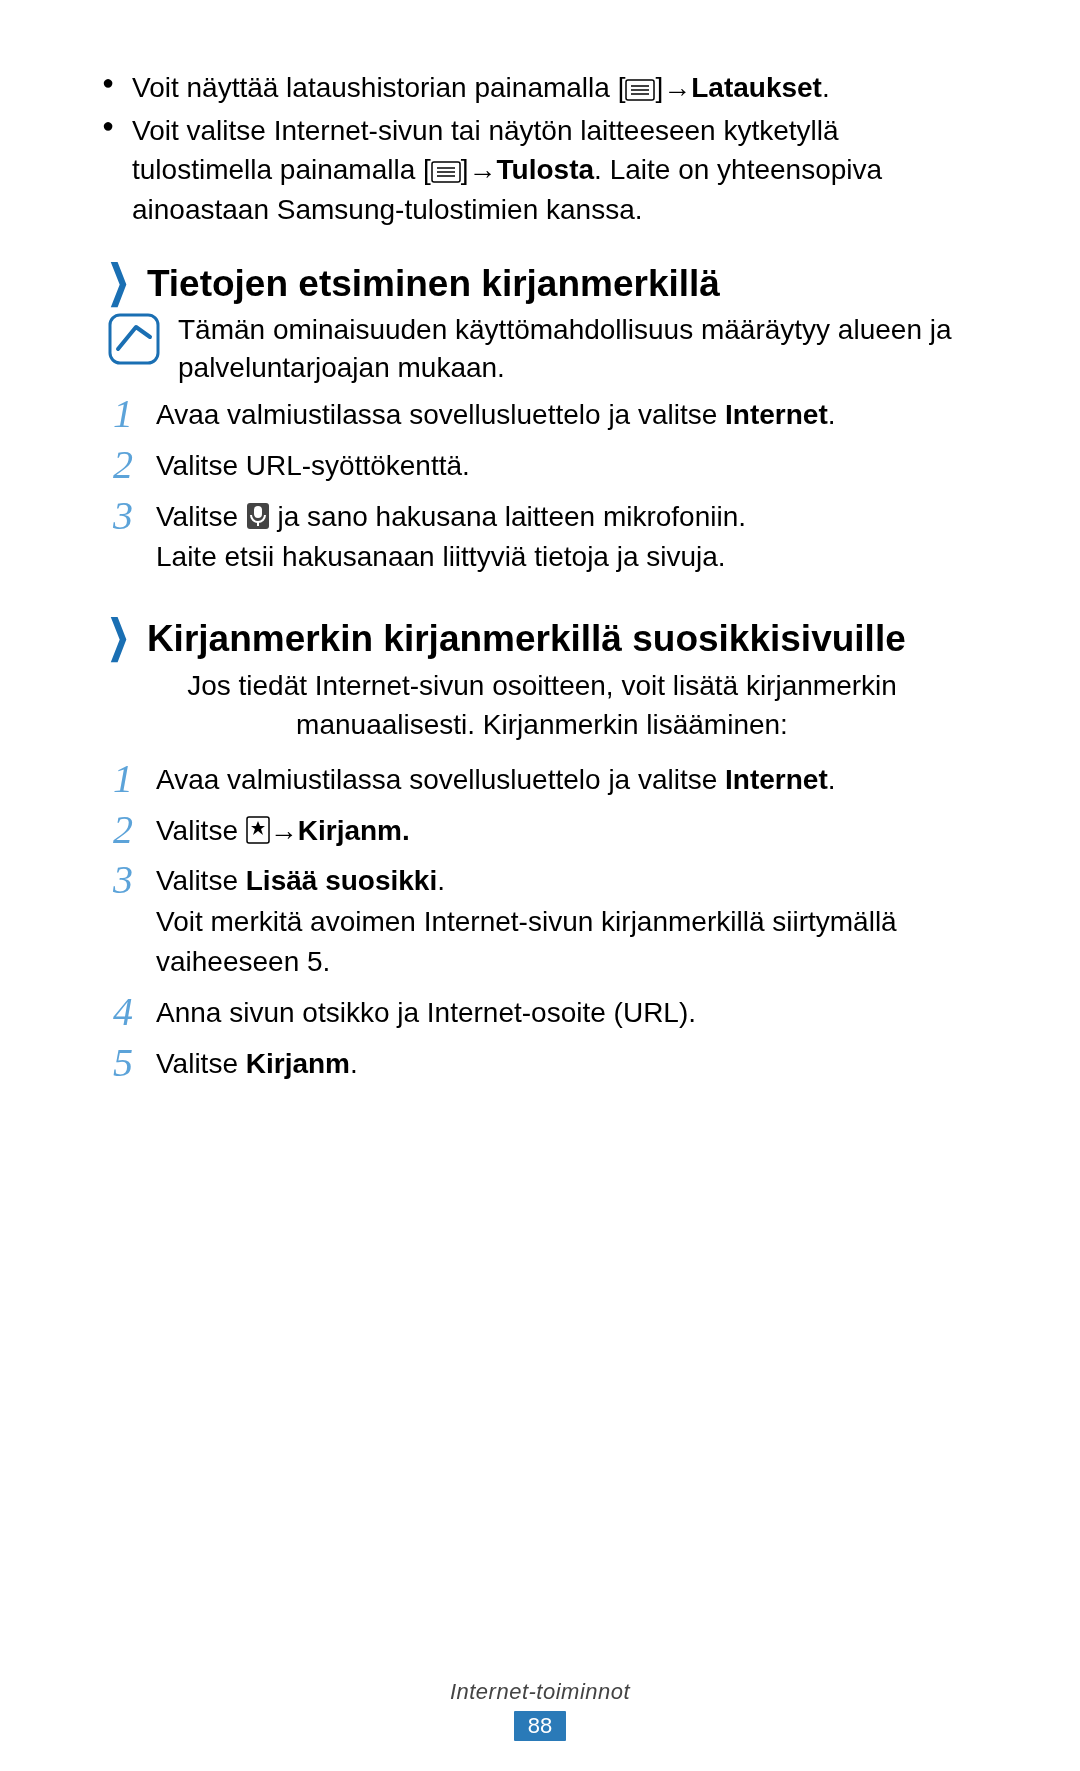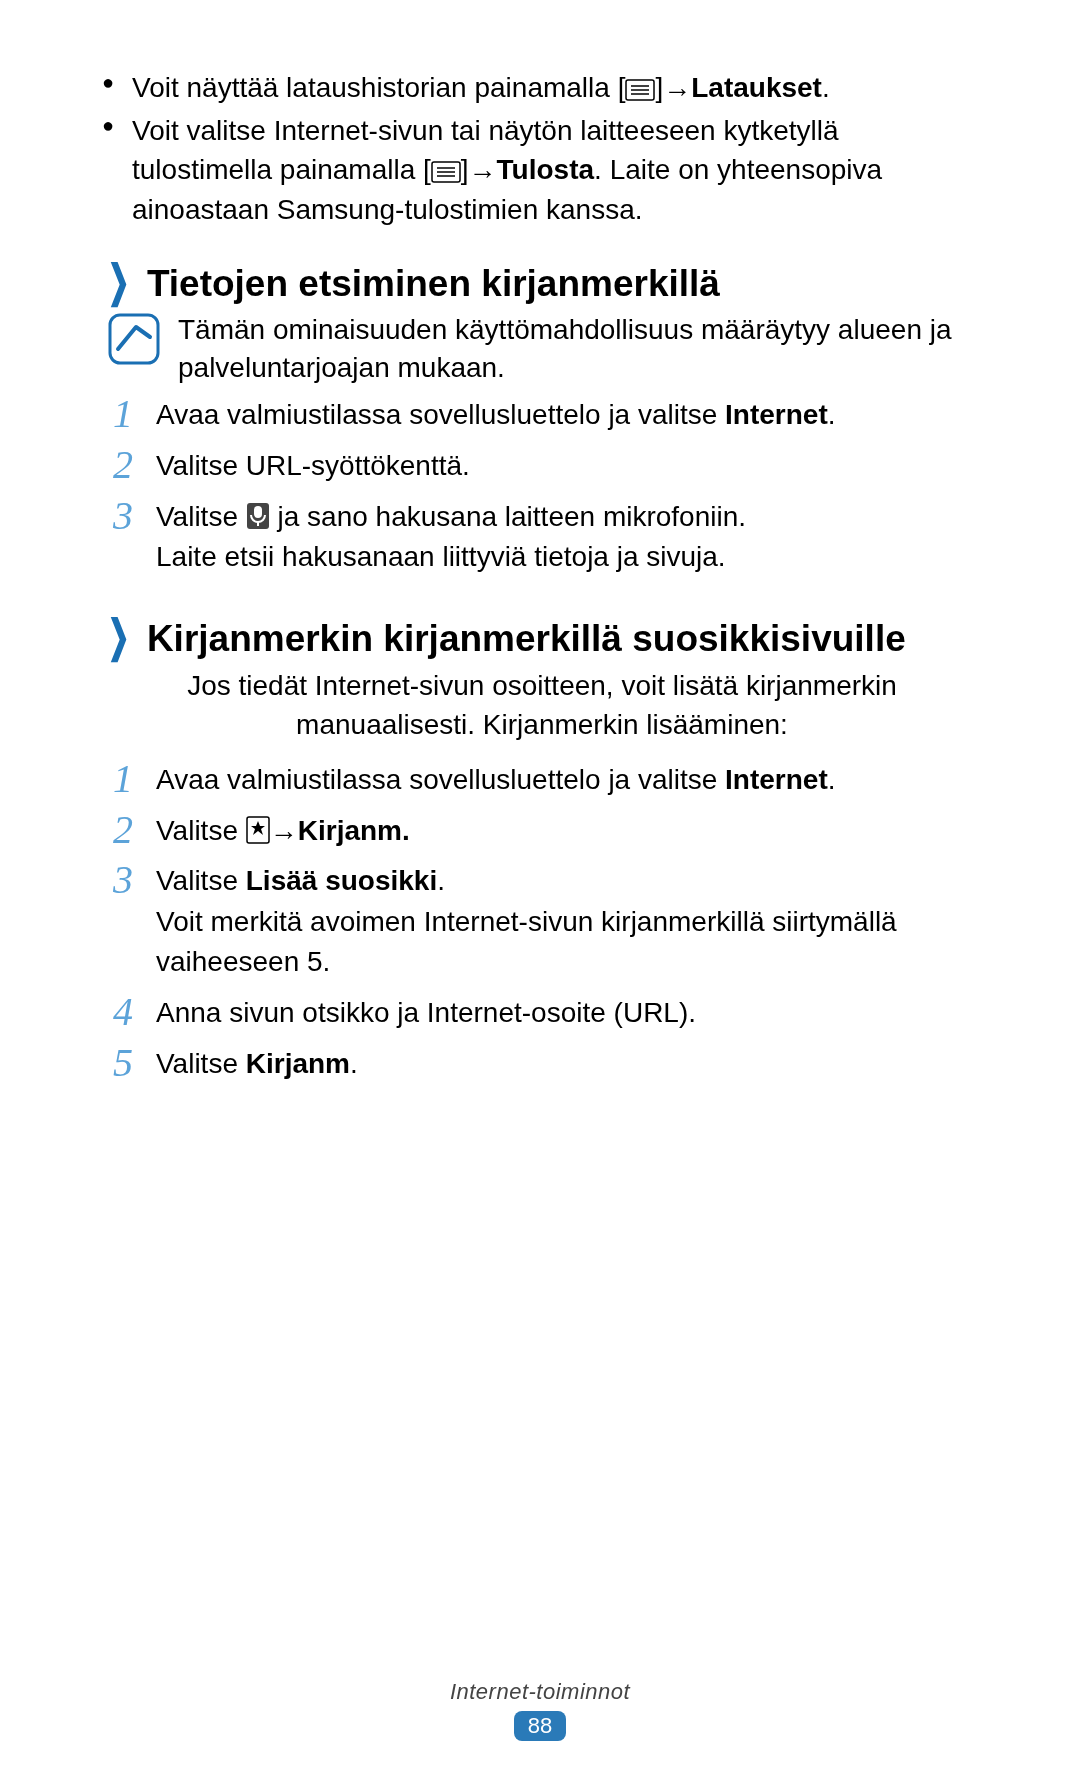--- a/index.html
+++ b/index.html
@@ -26,21 +26,21 @@
   
   .inline-icon { display: inline-block; vertical-align: -4px; }
   .inline-icon svg { display: block; }
   
   .arrow { display: inline-block; }
   
   .bold { font-weight: bold; }
   
   .footer { position: absolute; bottom: 30px; left: 0; width: 100%; text-align: center; }
   .footer-label { font-size: 22px; font-style: italic; color: #444; letter-spacing: 0.5px; }
-  .page-badge { margin-top: 6px; display: inline-block; background: #2a7ab8; color: #fff; font-size: 22px; padding: 2px 14px; border-radius: 8px; font-weight: 500; }
+  .page-badge { margin-top: 6px; display: inline-block; background: #2a7ab8; color: #fff; font-size: 22px; padding: 2px 14px; border-radius: 1px; font-weight: 500; }
 </style>
 </head>
 <body>
 
 <div class="page">
 
   <ul class="bullets">
     <li>
       <span>Voit näyttää lataushistorian painamalla [</span><span class="inline-icon"><svg width="30" height="22" viewBox="0 0 30 22">
             <rect x="1" y="1" width="28" height="20" rx="2" fill="none" stroke="#000" stroke-width="1.5"></rect>

